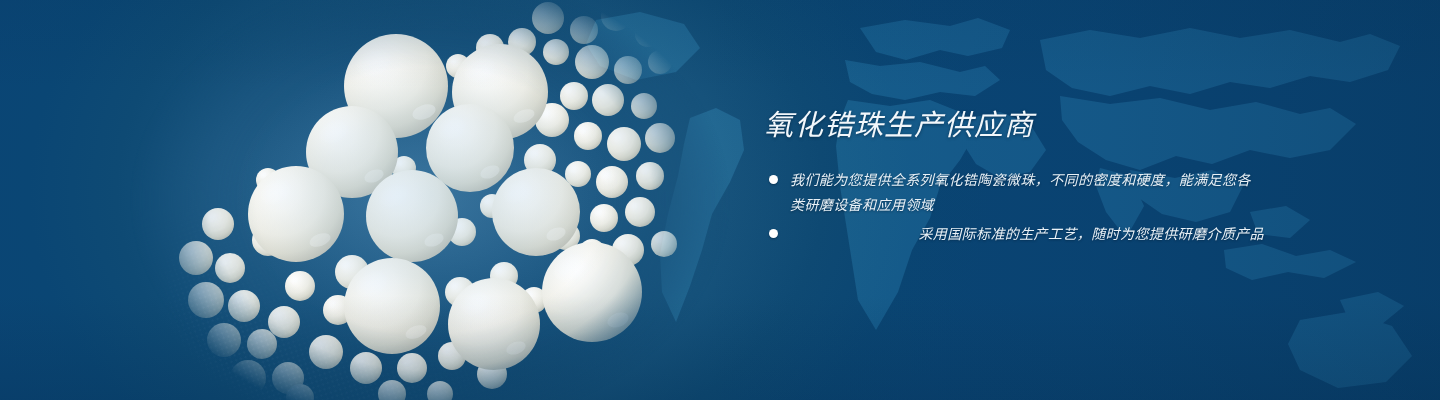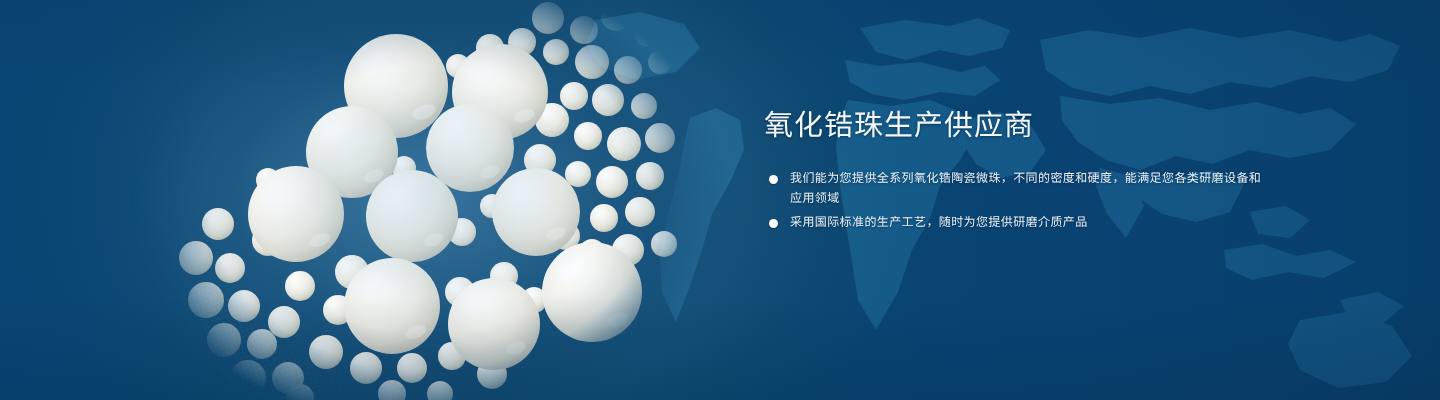--- a/index.html
+++ b/index.html
@@ -12,20 +12,21 @@
     font-family: "DejaVu Sans", "Liberation Sans", sans-serif;
   }
 
   .banner {
     position: relative;
     width: 1440px;
     height: 400px;
     overflow: hidden;
     background: #b91c1c;
     user-select: none;
+    font-style: italic;
   }
 
   
   .bg-base {
     position: absolute;
     inset: 0;
     background:
       radial-gradient(ellipse 520px 400px at 470px 190px,
         #2f6f9c 0%, #246288 26%, #17537c 48%, #0e4a74 68%, #0a4674 85%, #0a4575 100%),
       linear-gradient(100deg, #0e4376 0%, #0b4474 30%, #0a4575 55%, #084168 100%);
@@ -104,27 +105,27 @@
 
   .bullet-list {
     list-style: none;
     margin: 24px 0 0 0;
     padding: 0;
   }
   .bullet-item {
     position: relative;
     padding-left: 26px;
     margin-bottom: 4px;
-    font-size: 12px;
-    line-height: 20px;
+    font-size: 14px;
+    line-height: 25px;
     color: #e9f1f7;
     text-shadow: 0 1px 2px rgba(2,26,48,0.5);
     letter-spacing: 0.4px;
   }
-  .bullet-item:last-child { margin-bottom: 0; }
+  .bullet-item:last-child { margin-bottom: 0; text-align: right; }
   .bullet-dot {
     position: absolute;
     left: 5px;
     top: 7px;
     width: 9px;
     height: 9px;
     border-radius: 50%;
     background: #ffffff;
     box-shadow: 0 1px 2px rgba(2,26,48,0.45);
   }

